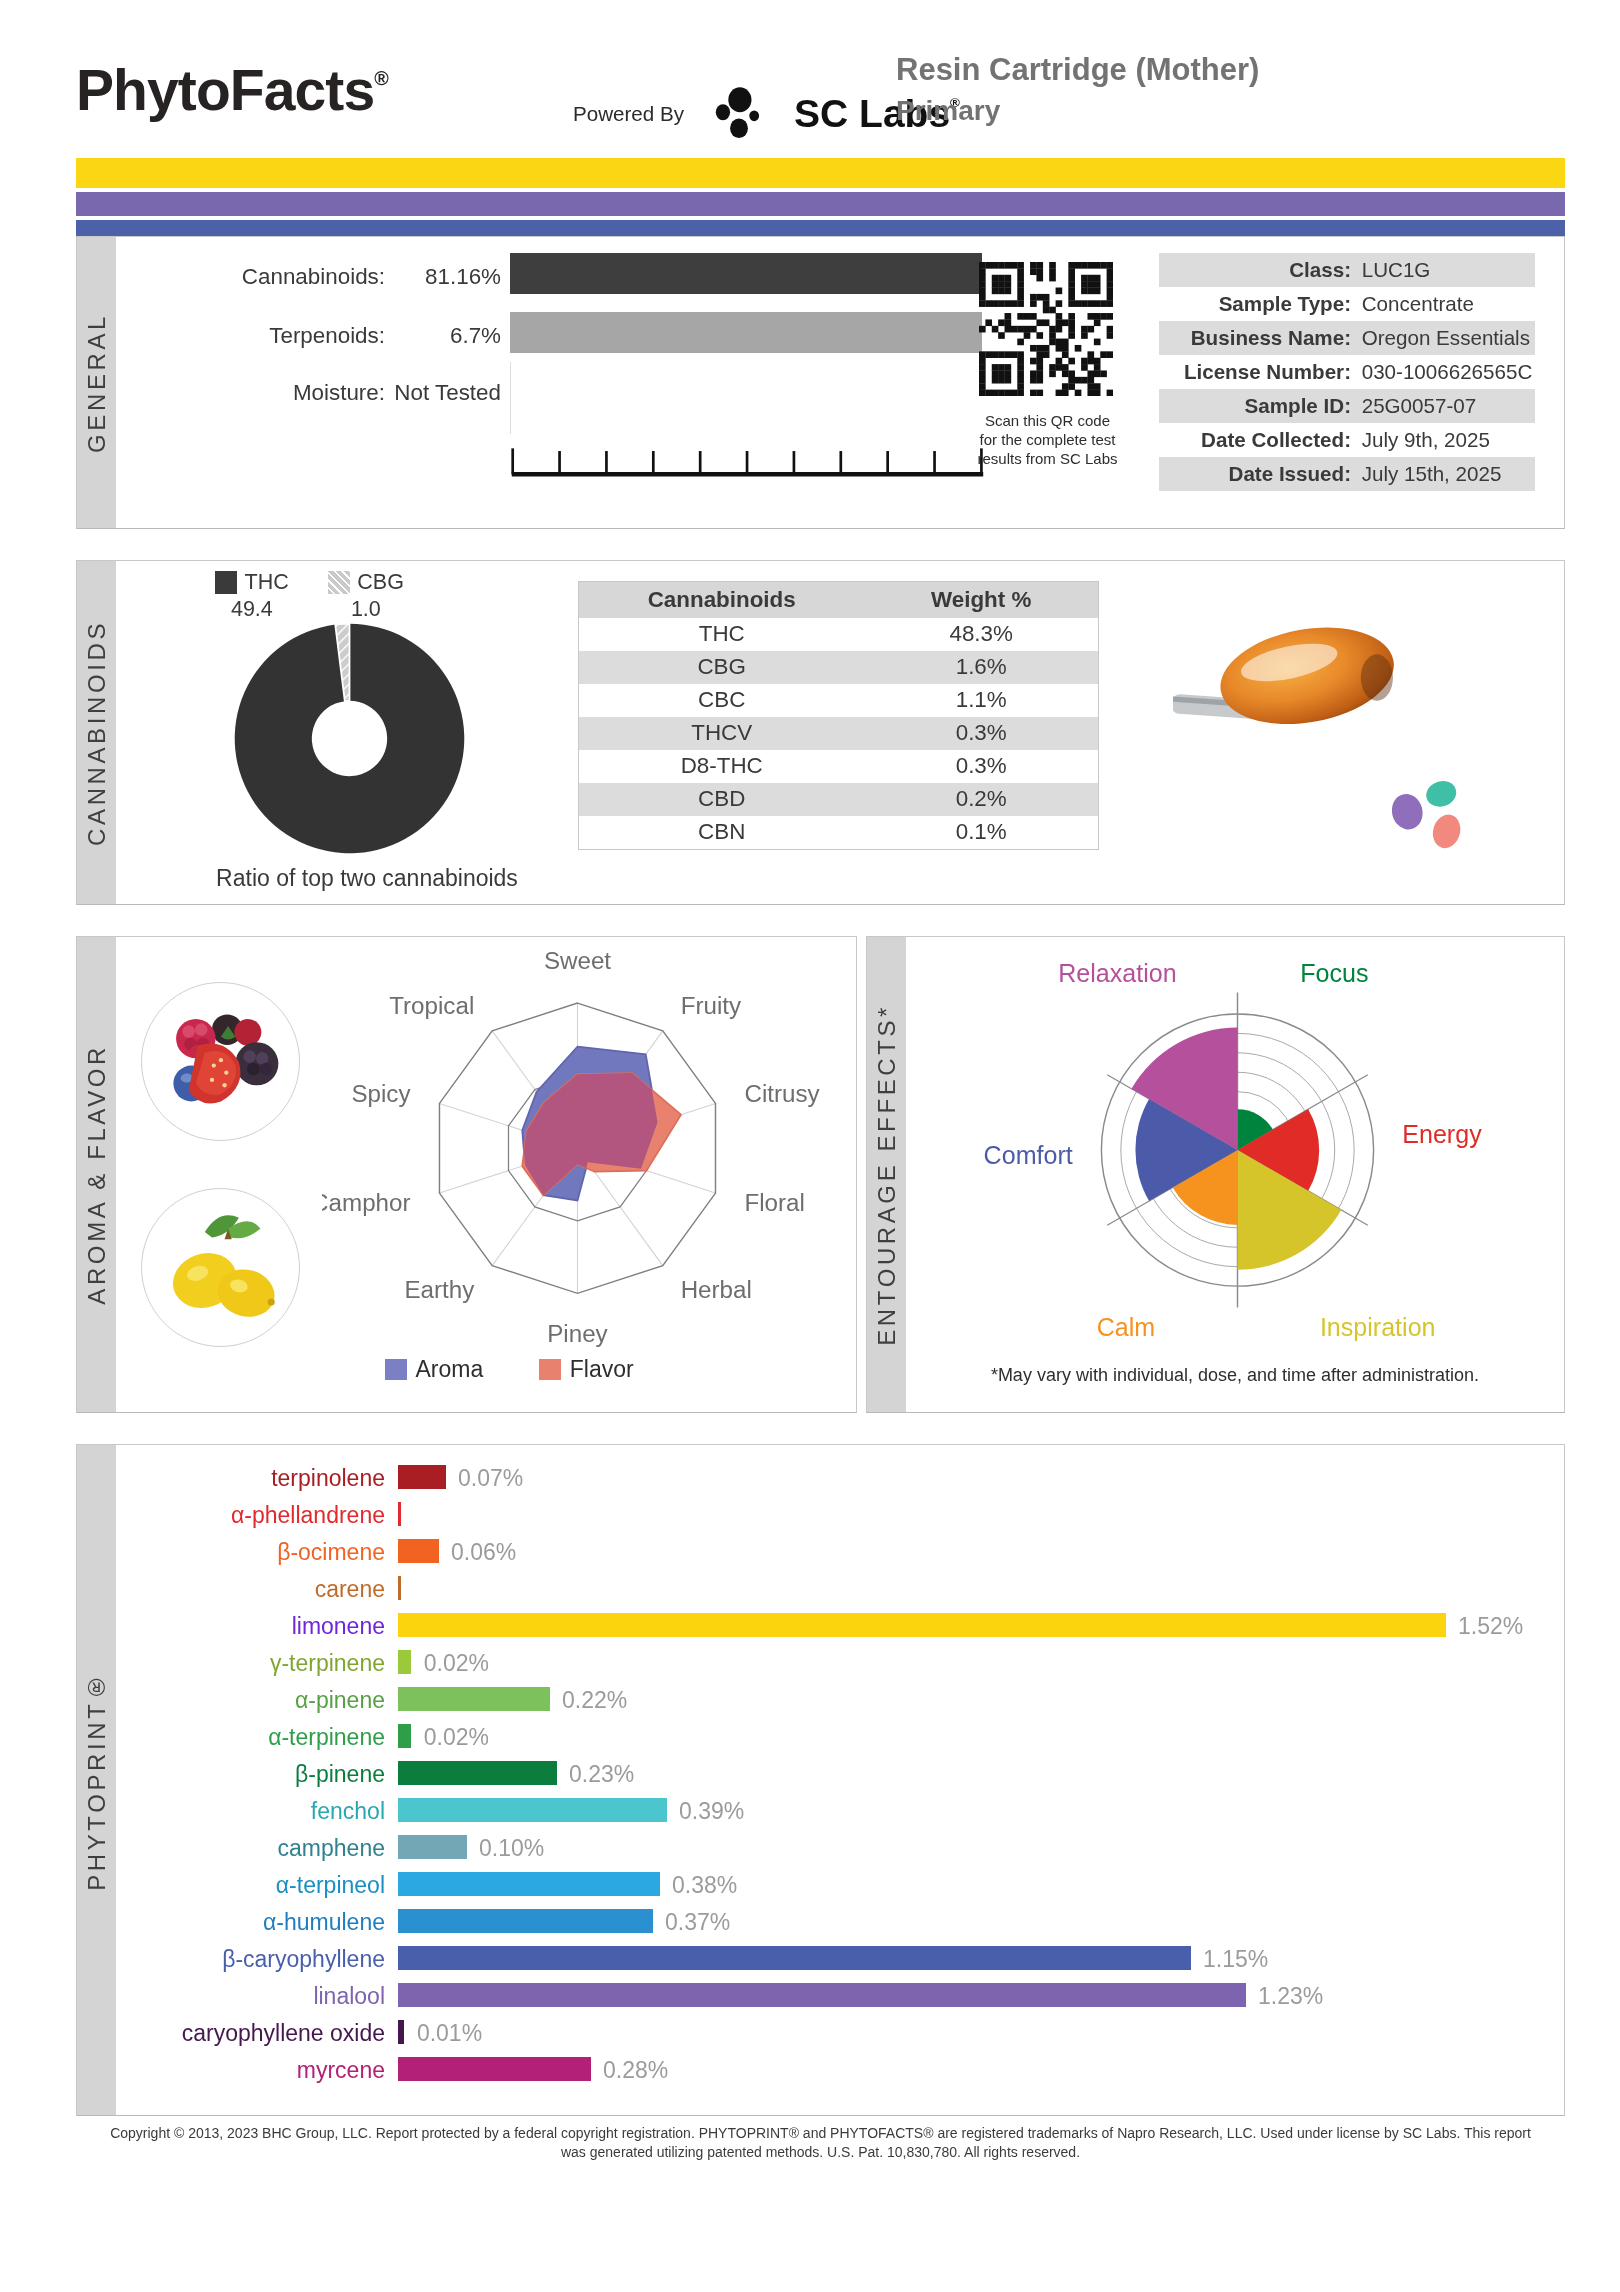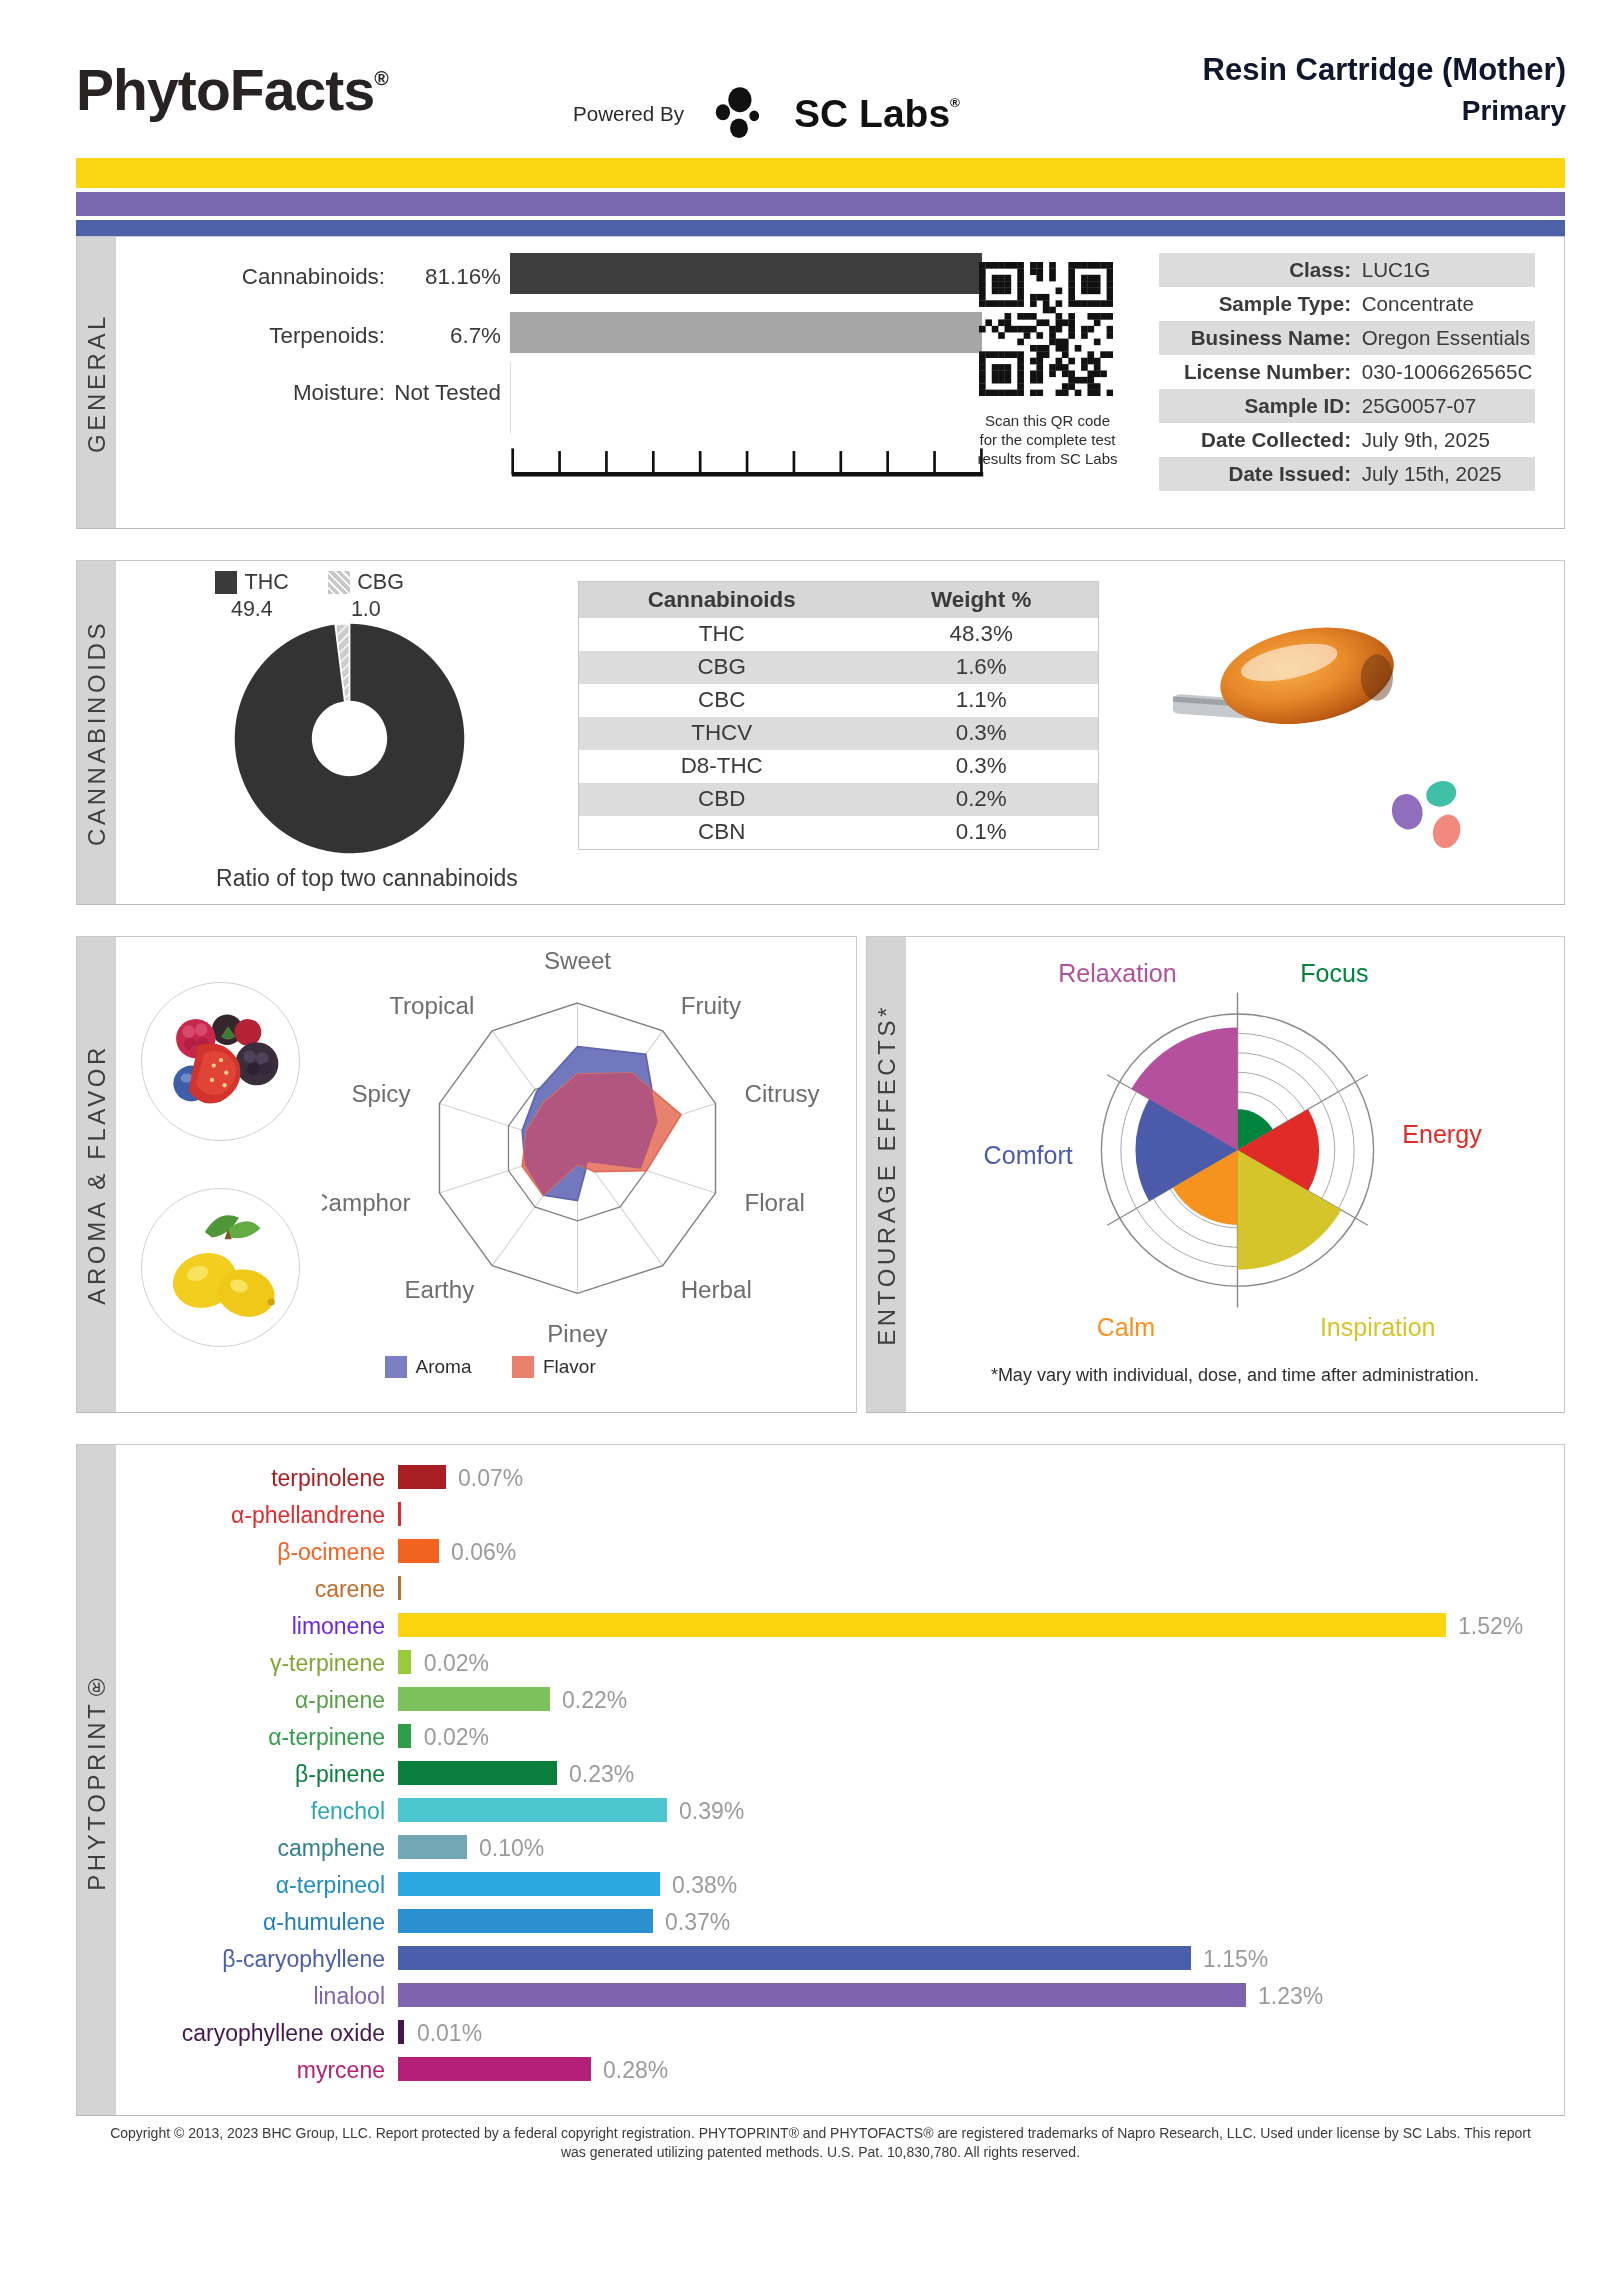--- a/index.html
+++ b/index.html
@@ -5,21 +5,21 @@
   html,body{margin:0;padding:0;background:#ffffff;}
   body{font-family:"Liberation Sans",sans-serif;color:#3a3a3a;}
   .page{position:relative;width:1620px;height:2293px;background:#fff;overflow:hidden;}
   
   .logo{position:absolute;left:76px;top:57px;font-size:57px;font-weight:600;color:#272322;letter-spacing:-0.9px;}
   .logo sup{font-size:19.7px;vertical-align:25px;}
   .powered{position:absolute;left:573px;top:86px;display:flex;align-items:center;gap:30px;}
   .powered .ptext{font-size:20.6px;color:#2b2b2b;}
   .powered .sclabs{font-size:39px;font-weight:700;color:#111;}
   .powered .sclabs sup{font-size:13.4px;vertical-align:19.7px;}
-  .titleblock{position:absolute;left:896px;top:52px;width:670px;text-align:right;color:#0f172a;}
+  .titleblock{position:absolute;left:896px;top:52px;width:670px;color:#737373;}
   .titleblock .t1{font-size:31px;font-weight:700;}
   .titleblock .t2{font-size:28px;font-weight:700;margin-top:7.2px;}
   .hbar{position:absolute;left:76px;width:1489px;}
   
   .section{position:absolute;left:76px;width:1489px;background:#fff;border:1.8px solid #c7c7c7;border-bottom-color:#b9b9b9;box-sizing:border-box;}
   .strip{position:absolute;left:0;top:0;bottom:0;width:39px;background:#d4d4d4;display:flex;align-items:center;justify-content:center;}
   .strip span{writing-mode:vertical-rl;transform:rotate(180deg);font-size:24px;letter-spacing:3.6px;color:#3f3f3f;white-space:nowrap;}
   .content{position:absolute;left:39px;top:0;right:0;bottom:0;}
   
   .stat-label{position:absolute;width:215px;text-align:right;font-size:22.4px;color:#3a3a3a;}
@@ -40,21 +40,21 @@
   .dleg-num{font-size:21.5px;margin-top:1.8px;}
   .donut-caption{position:absolute;left:0px;top:304px;width:502px;text-align:center;font-size:23px;color:#3a3a3a;}
   .ctable{position:absolute;left:462px;top:19.7px;width:519px;border:0.9px solid #c9c9c9;}
   .ct-row{display:flex;height:33px;align-items:center;font-size:22.4px;}
   .ct-row.head{background:#d7d7d7;font-weight:700;height:36px;}
   .ct-row.alt{background:#dcdcdc;}
   .ct-name{width:55%;text-align:center;}
   .ct-val{width:45%;text-align:center;}
   
   .photo-circle{position:absolute;left:25px;width:157px;height:157px;border:1.8px solid #cfcfcf;border-radius:50%;overflow:hidden;background:#fff;}
-  .radar-legend{position:absolute;left:269px;top:419px;display:flex;gap:41px;font-size:19px;color:#2e2e2e;justify-content:center;}
+  .radar-legend{position:absolute;left:269px;top:419px;display:flex;gap:56px;font-size:23px;color:#2e2e2e;justify-content:center;}
   .rleg-entry{display:flex;align-items:center;gap:9px;}
   .rleg-swatch{width:21.5px;height:21.5px;}
   .footnote{position:absolute;left:0;right:0;top:428px;text-align:center;font-size:18px;color:#2e2e2e;}
   
   .terp-rows{position:absolute;left:0;top:19.7px;right:0;}
   .terp-row{position:relative;height:37px;display:flex;align-items:flex-start;}
   .terp-label{width:269px;text-align:right;font-size:23px;flex:0 0 269px;}
   .terp-bar{height:24px;margin-left:12.5px;flex:0 0 auto;}
   .terp-value{margin-left:12.5px;font-size:23px;color:#9b9b9b;}
   .footer{position:absolute;left:76px;width:1489px;top:2124px;text-align:center;font-size:14px;line-height:19px;color:#3b3b3b;}

